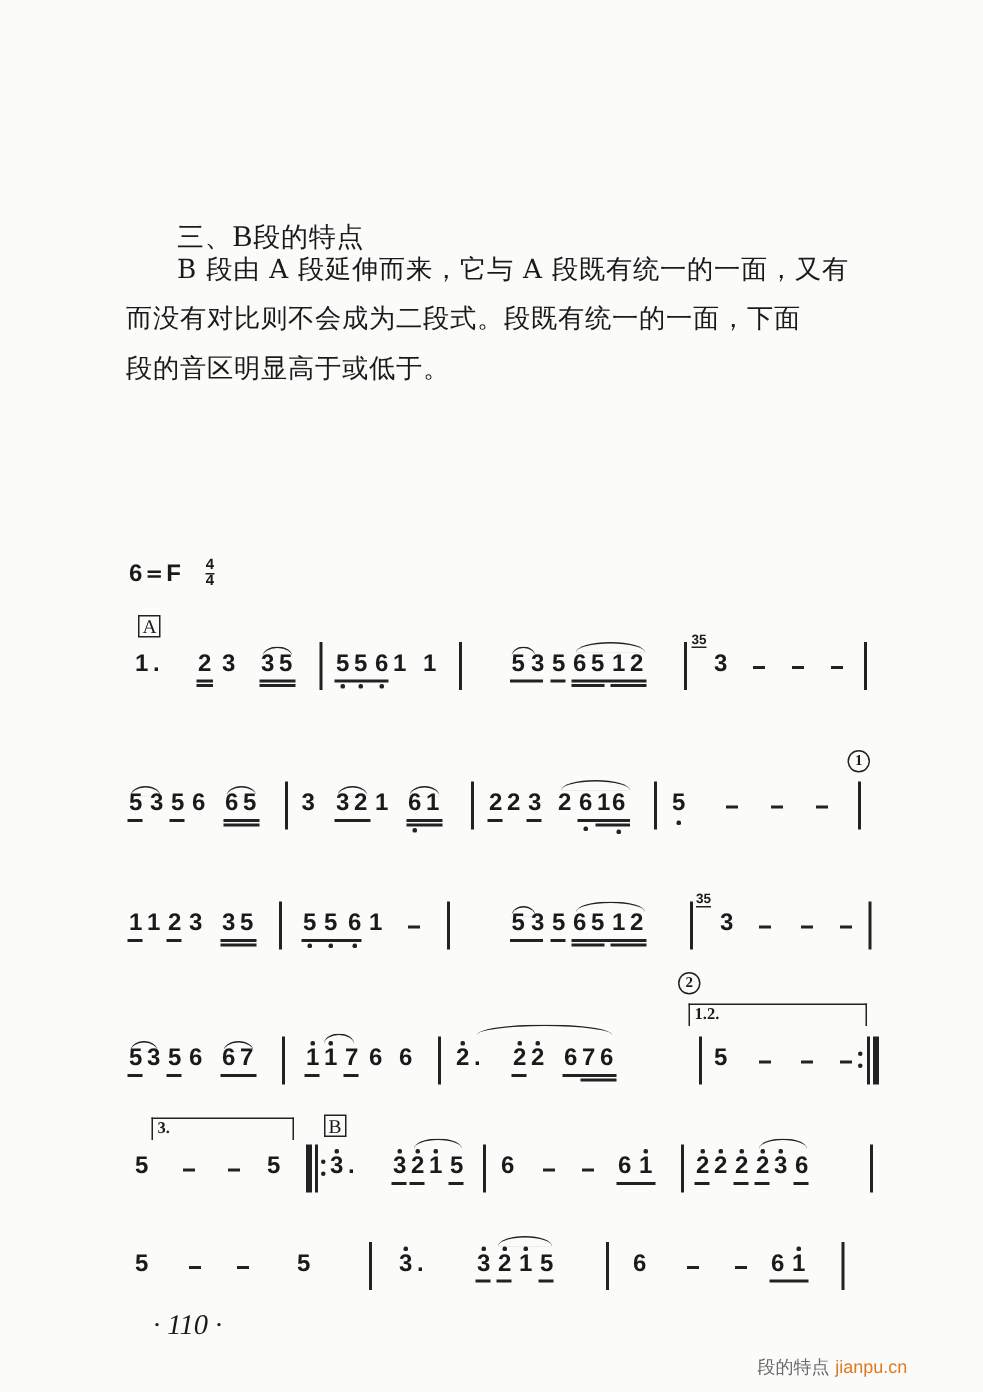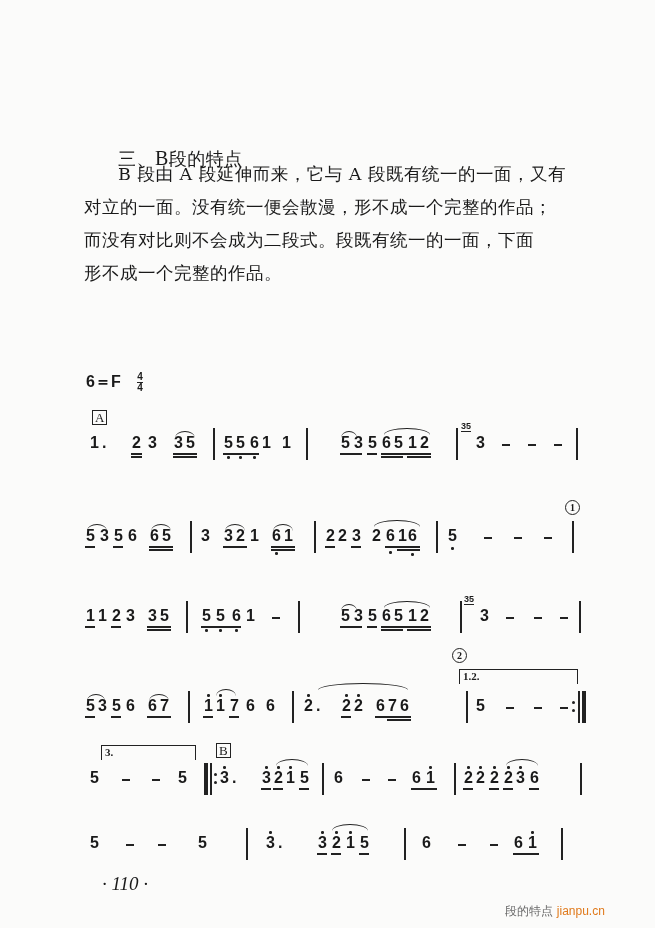--- a/index.html
+++ b/index.html
@@ -48,25 +48,24 @@
 </head>
 <body>
 
 <div class="page">
 
 
   <div class="para heading" style="top:142px">
     <span class="indent"></span><span>三、</span><span class="b">B</span><span>段的特点</span>
   </div>
 
-  <div class="para" style="top:158px">
+  <div class="para" style="top:164px">
     <div><span class="indent"></span><span>B 段由 A 段延伸而来，它与 A 段既有统一的一面，又有</span></div>
-    <div>对立的一面。没有统一便会散漫，形不成一个完整的作品；</div>
     <div>而没有对比则不会成为二段式。段既有统一的一面，下面</div>
-    <div>形不成一个完整的作品。</div>
+    <div>段的音区明显高于或低于。</div>
   </div>
 
 
   <div class="key">
     <span>6＝F</span>
     <span class="timesig">
       <span class="num" style="display:block">4</span>
       <span style="display:block">4</span>
     </span>
   </div>

